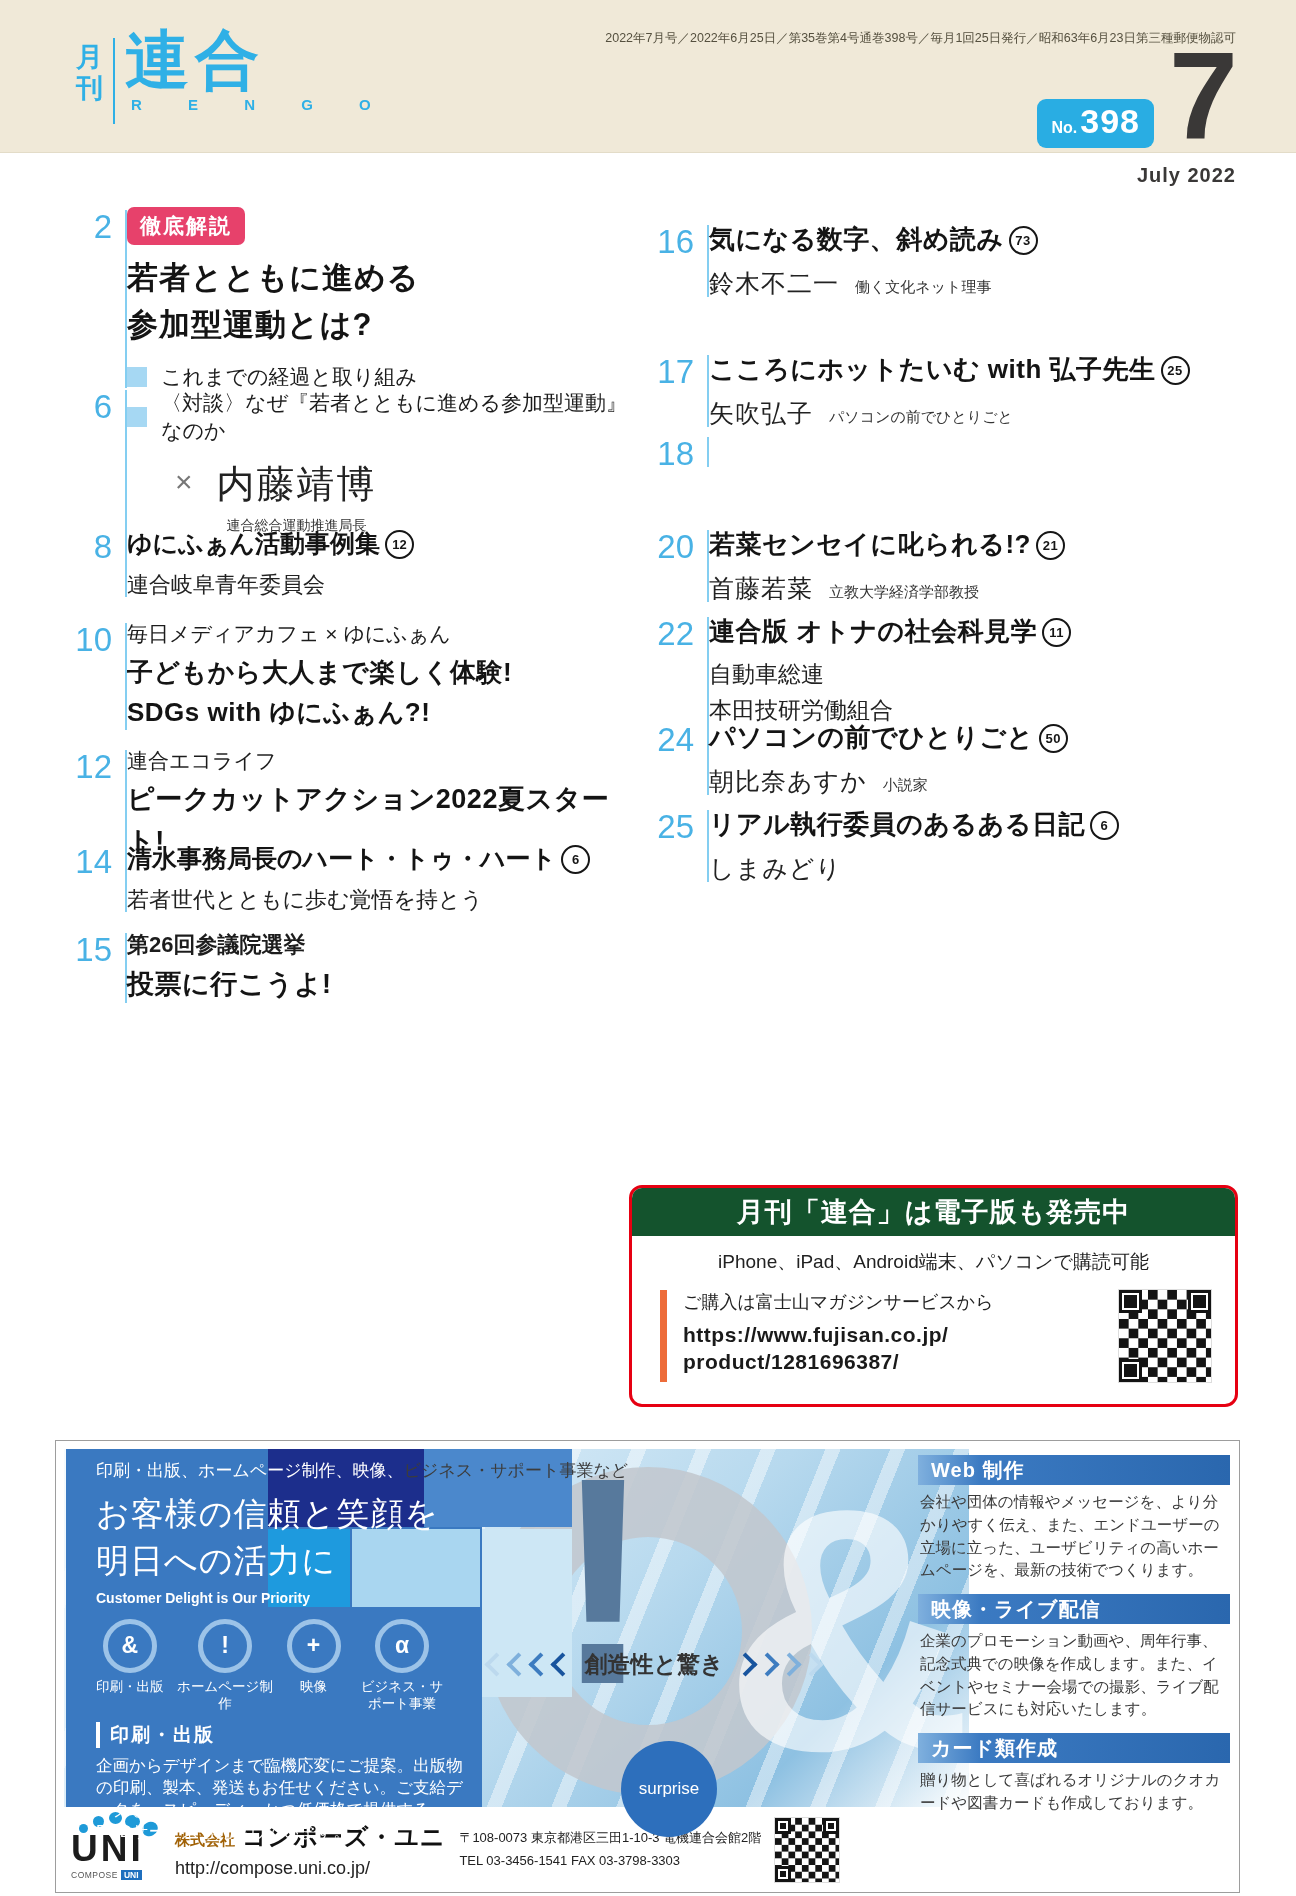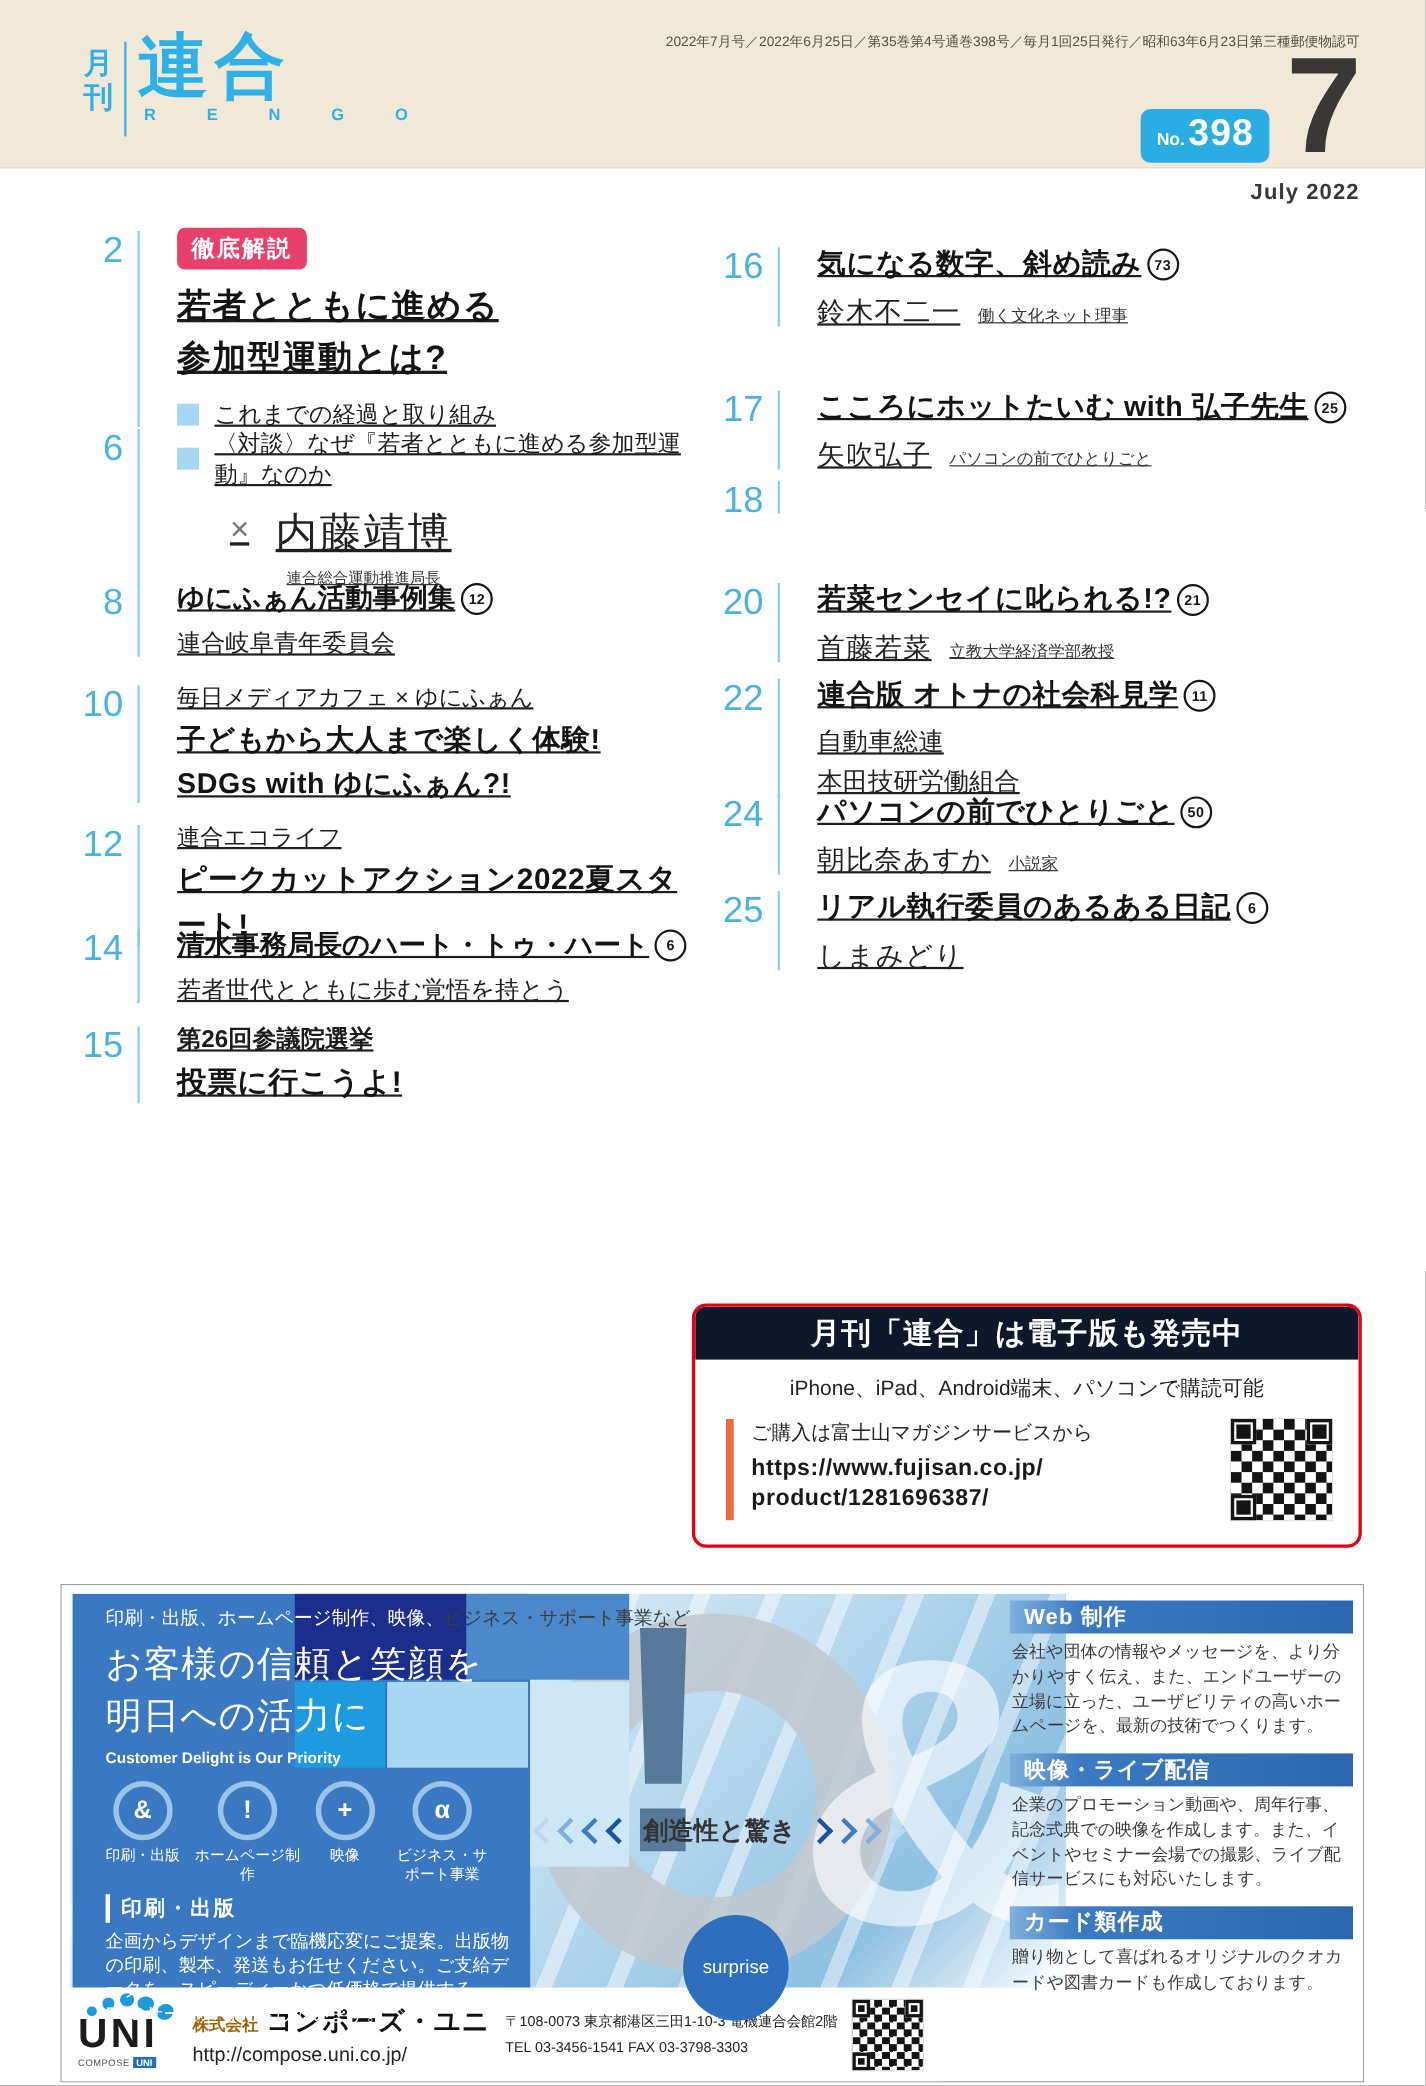--- a/index.html
+++ b/index.html
@@ -18,21 +18,21 @@
   .no-badge .pfx{font-size:16px;font-weight:bold;}
   .no-badge .num{font-size:34px;font-weight:bold;letter-spacing:1px;}
   .month-digit{position:absolute;right:58px;top:28px;font-size:124px;font-weight:bold;color:#3a3837;line-height:1.1;}
   .month-name{position:absolute;right:60px;top:164px;font-size:20px;font-weight:bold;color:#3a3837;letter-spacing:1px;}
   
   .toc-left{position:absolute;left:66px;top:207px;width:570px;}
   .toc-right{position:absolute;left:648px;top:217px;width:606px;}
   .entry{position:absolute;left:0;display:flex;align-items:stretch;width:100%;}
   .pnum{width:46px;text-align:right;font-size:33px;color:#49b2e5;line-height:1;padding-top:3px;flex:none;}
   .rule{width:2px;background:#84cef1;margin:3px 0 3px 13px;flex:none;}
-  .econtent{padding-left:34px;flex:1;text-decoration:underline;}
+  .econtent{padding-left:0;flex:1;}
   .badge{display:inline-block;background:#e7416b;color:#fff;font-weight:bold;font-size:21px;padding:5px 13px;border-radius:7px;letter-spacing:2px;}
   .big-title{font-size:31px;font-weight:bold;color:#141414;line-height:1.5;margin-top:10px;letter-spacing:1px;}
   .bullet{display:flex;align-items:center;margin-top:15px;font-size:21px;color:#1c1c1c;}
   .bullet .sq{width:20px;height:20px;background:#a6d8f3;margin-right:14px;flex:none;}
   .speakers{display:flex;align-items:flex-start;margin-top:14px;padding-left:24px;}
   .spk{display:flex;flex-direction:column;align-items:center;}
   .spk .name{font-size:38px;color:#222;letter-spacing:2px;}
   .spk .title{font-size:14px;color:#333;margin-top:7px;}
   .vs{font-size:30px;color:#777;margin:6px 24px 0;}
   .kicker{font-size:21px;color:#1c1c1c;}
@@ -42,21 +42,21 @@
   .sub-text{font-size:22px;color:#222;margin-top:10px;}
   .rtitle{font-size:26px;font-weight:bold;color:#141414;letter-spacing:.5px;}
   .author-row{display:flex;align-items:baseline;margin-top:10px;}
   .author{font-size:25px;color:#222;letter-spacing:1px;}
   .role{font-size:15px;color:#333;margin-left:16px;}
   .sub-lines{font-size:23px;color:#222;line-height:1.55;margin-top:8px;}
   .circ{display:inline-flex;align-items:center;justify-content:center;width:25px;height:25px;border:2px solid #161616;
         border-radius:50%;font-size:13px;font-weight:bold;margin-left:5px;vertical-align:3px;color:#161616;}
   
   .ebook{position:absolute;left:629px;top:1185px;width:609px;height:222px;background:#fff;border:3px solid #e60012;border-radius:13px;overflow:hidden;box-sizing:border-box;}
-  .ebook-head{height:48px;background:#0f172a;color:#fff;font-size:27px;font-weight:bold;text-align:center;line-height:48px;letter-spacing:1px;}
+  .ebook-head{height:48px;background:#14532d;color:#fff;font-size:27px;font-weight:bold;text-align:center;line-height:48px;letter-spacing:1px;}
   .ebook-devices{text-align:center;font-size:19px;color:#222;margin-top:13px;}
   .ebook-row{display:flex;align-items:flex-start;margin:15px 24px 0 28px;}
   .ebook-bar{width:7px;align-self:stretch;background:#ed6c3a;margin-right:16px;flex:none;}
   .ebook-purchase{font-size:18px;color:#222;}
   .ebook-url{font-size:21px;font-weight:bold;color:#1a1a1a;line-height:1.3;margin-top:7px;letter-spacing:.5px;}
   .qr{position:relative;background:repeating-conic-gradient(#141414 0% 25%,#fff 0% 50%) 0 0/21% 21%;outline:1px solid #ddd;flex:none;}
   .qr i{position:absolute;width:25%;height:25%;border:3px solid #141414;background:#fff;box-sizing:border-box;}
   .qr i::after{content:"";position:absolute;inset:2px;background:#141414;}
   .qr .tl{left:0;top:0}.qr .tr{right:0;top:0}.qr .bl{left:0;bottom:0}
   .ebook-qr{width:92px;height:92px;margin-left:auto;}

